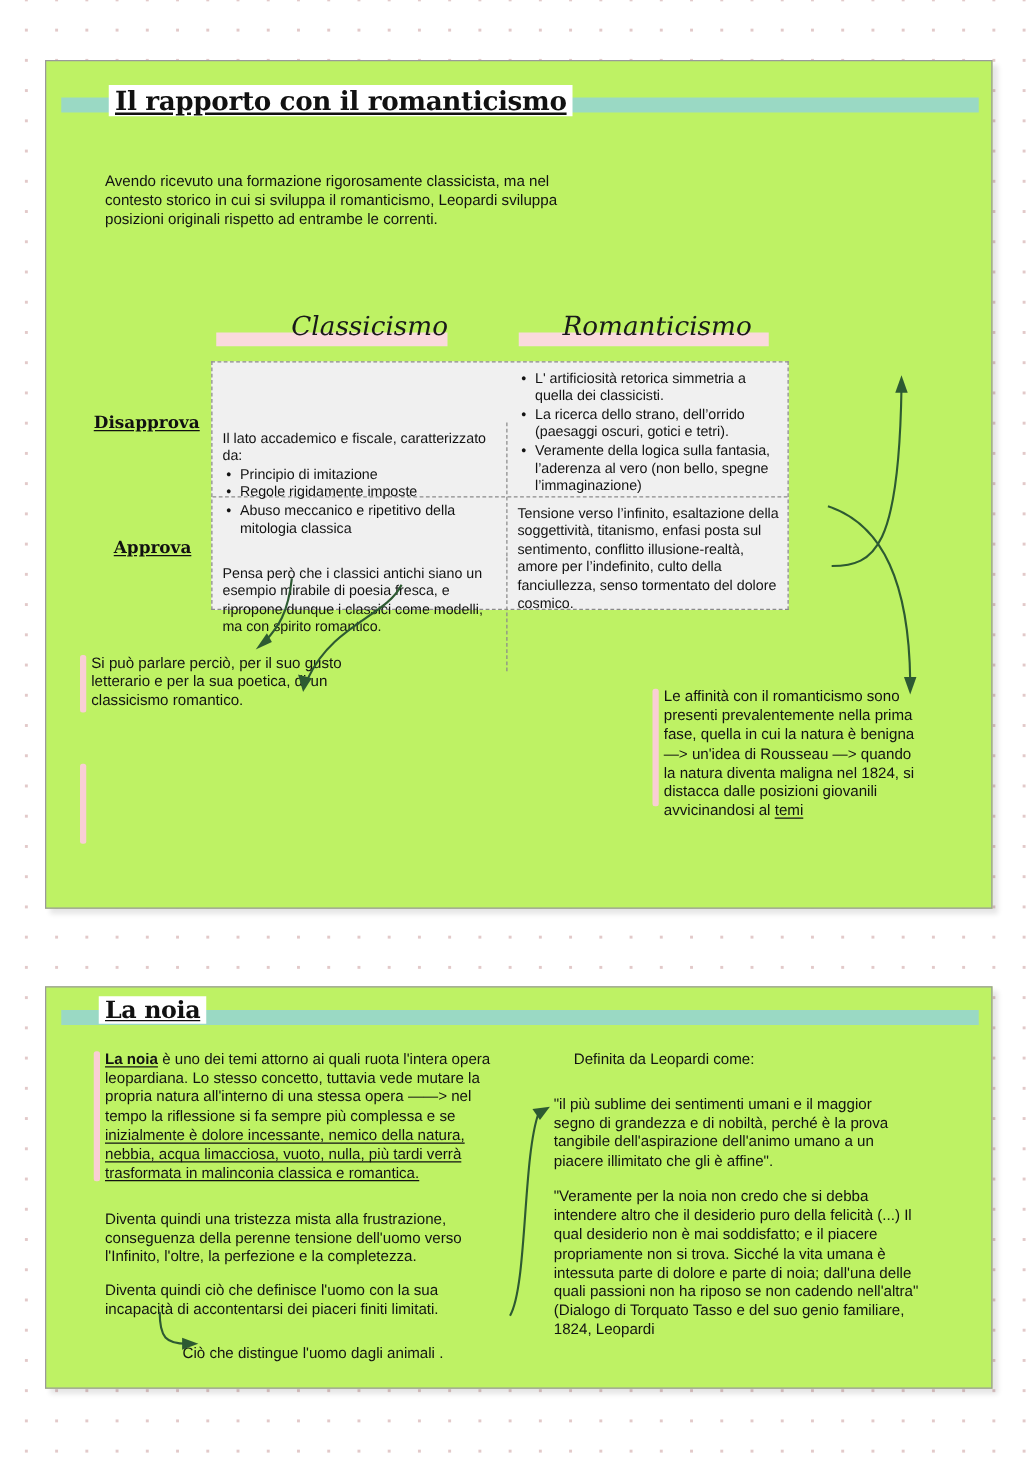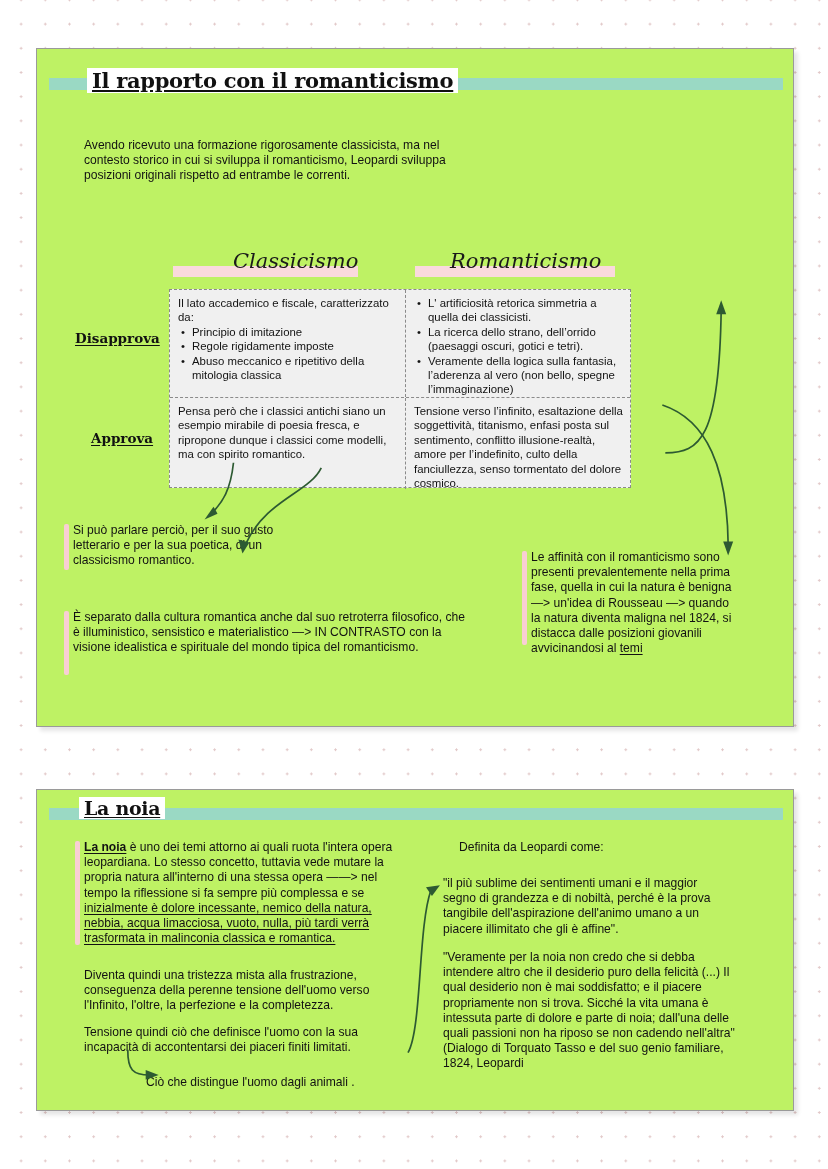--- a/index.html
+++ b/index.html
@@ -100,21 +100,21 @@
   }
   #cmp-row-1 { top: 0; height: 108px; border-bottom: 1px dashed #8a8a8a; }
   #cmp-row-2 { top: 108px; height: 91px; }
   .cmp-cell {
     position: absolute;
     top: 0;
     height: 100%;
     box-sizing: border-box;
     padding: 6px 8px 0 8px;
   }
-  .cmp-cell-left  { left: 0;     width: 236px; border-right: 1px dashed #8a8a8a; }
+  .cmp-cell-left  { left: 0;     width: 236px; border-right: 1px dashed #8a8a8a; margin-top: 48px; }
   .cmp-cell-right { left: 236px; width: 226px; }
   .cmp-txt {
     font-size: 11.4px;
     line-height: 14.4px;
     color: #121212;
     white-space: pre-line;
   }
   ul.cmp-list {
     margin: 0;
     padding-left: 13px;
@@ -214,21 +214,20 @@
       <div class="cmp-cell cmp-cell-right">
         <div class="cmp-txt">Tensione verso l’infinito, esaltazione della soggettività, titanismo, enfasi posta sul sentimento, conflitto illusione-realtà, amore per l’indefinito, culto della fanciullezza, senso tormentato del dolore cosmico.</div>
       </div>
     </div>
   </div>
 
   <div class="pinkbar" style="left:27px; top:475px; height:46px;"></div>
   <div class="txt" style="left:36px; top:474px; width:250px;">Si può parlare perciò, per il suo gusto letterario e per la sua poetica, di un classicismo romantico.</div>
 
   <div class="pinkbar" style="left:27px; top:562px; height:64px;"></div>
-  <div class="txt" style="left:36px; top:561px; width:400px;">È separato dalla cultura romantica anche dal suo retroterra filosofico, che è illuministico, sensistico e materialistico —&gt; IN CONTRASTO con la visione idealistica e spirituale del mondo tipica del romanticismo.</div>
 
   <div class="pinkbar" style="left:485px; top:502px; height:94px;"></div>
   <div class="txt" style="left:494px; top:501px; width:210px;"><span>Le affinità con il romanticismo sono presenti prevalentemente nella prima fase, quella in cui la natura è benigna —&gt; un'idea di Rousseau —&gt; quando la natura diventa maligna nel 1824, si distacca dalle posizioni giovanili avvicinandosi al </span><span class="u">temi</span></div>
 
   <svg class="arrows" viewBox="0 0 758 679" preserveAspectRatio="none">
 
     <path class="arrow-path" d="M 630 405 C 665 405, 684 390, 686 262"></path>
     <polygon class="arrow-head" points="686,252 681,266 691,266"></polygon>
 
     <path class="arrow-path" d="M 627 357 C 672 372, 692 420, 693 497"></path>
@@ -245,21 +244,21 @@
 <div class="page" id="page-2">
 
   <div class="head-bar" style="left:12px; top:18px; width:734px;"></div>
   <div class="head-title" style="left:42px; top:7px; font-size:19px;">La noia</div>
 
   <div class="pinkbar" style="left:38px; top:51px; height:104px;"></div>
   <div class="txt" style="left:47px; top:50px; width:310px;"><span class="b u">La noia</span><span> è uno dei temi attorno ai quali ruota l'intera opera leopardiana. Lo stesso concetto, tuttavia vede mutare la propria natura all'interno di una stessa opera ——&gt; nel tempo la riflessione si fa sempre più complessa e se </span><span class="u">inizialmente è dolore incessante, nemico della natura, nebbia, acqua limacciosa, vuoto, nulla, più tardi verrà trasformata in malinconia classica e romantica.</span></div>
 
   <div class="txt" style="left:47px; top:178px; width:320px;">Diventa quindi una tristezza mista alla frustrazione, conseguenza della perenne tensione dell'uomo verso l'Infinito, l'oltre, la perfezione e la completezza.</div>
 
-  <div class="txt" style="left:47px; top:235px; width:320px;">Tensione quindi ciò che definisce l'uomo con la sua incapacità di accontentarsi dei piaceri finiti limitati.</div>
+  <div class="txt" style="left:47px; top:235px; width:320px;">Diventa quindi ciò che definisce l'uomo con la sua incapacità di accontentarsi dei piaceri finiti limitati.</div>
 
   <div class="txt" style="left:109px; top:285px; width:260px;">Ciò che distingue l'uomo dagli animali .</div>
 
   <div class="txt" style="left:422px; top:50px; width:260px;">Definita da Leopardi come:</div>
 
   <div class="txt" style="left:406px; top:86px; width:290px;">"il più sublime dei sentimenti umani e il maggior segno di grandezza e di nobiltà, perché è la prova tangibile dell'aspirazione dell'animo umano a un piacere illimitato che gli è affine".</div>
 
   <div class="txt" style="left:406px; top:160px; width:298px;">"Veramente per la noia non credo che si debba intendere altro che il desiderio puro della felicità (...) Il qual desiderio non è mai soddisfatto; e il piacere propriamente non si trova. Sicché la vita umana è intessuta parte di dolore e parte di noia; dall'una delle quali passioni non ha riposo se non cadendo nell'altra" (Dialogo di Torquato Tasso e del suo genio familiare, 1824, Leopardi</div>
 
   <svg class="arrows" viewBox="0 0 758 329" preserveAspectRatio="none">

